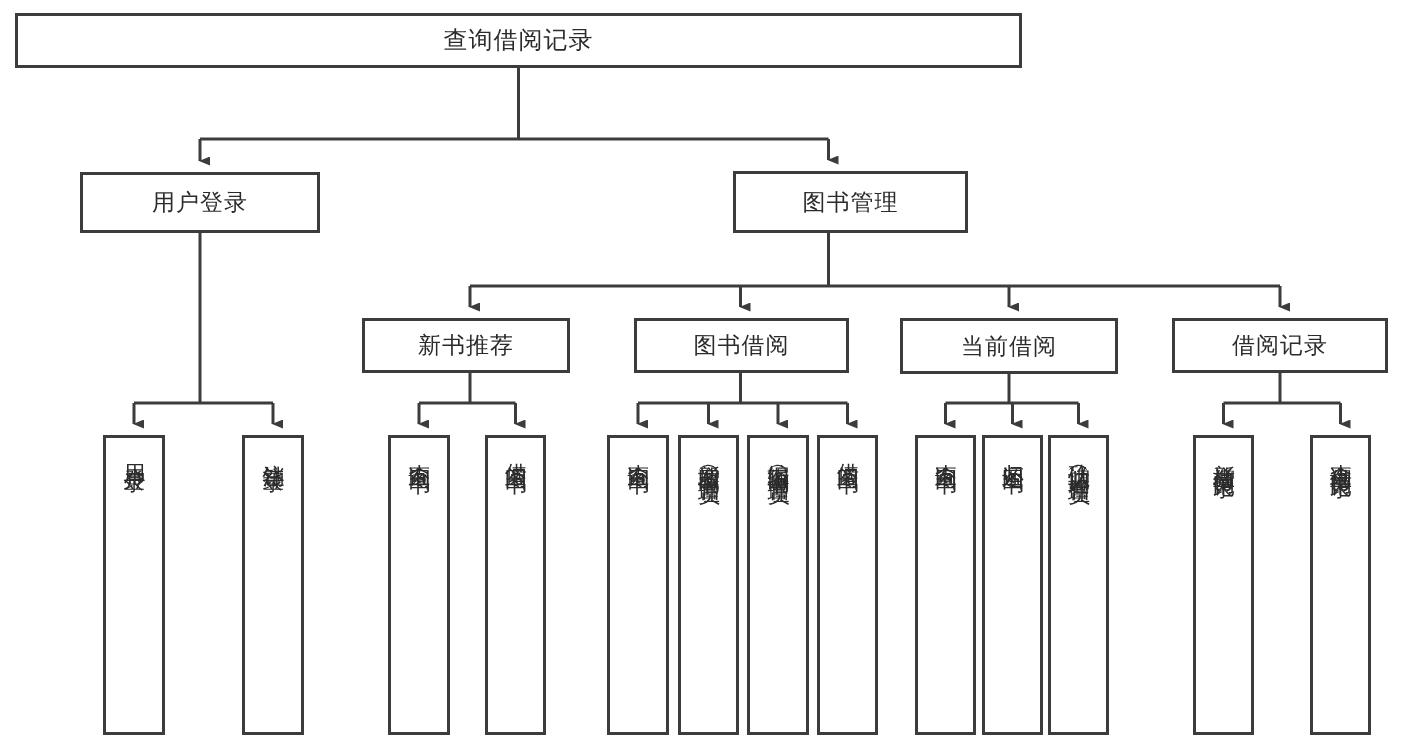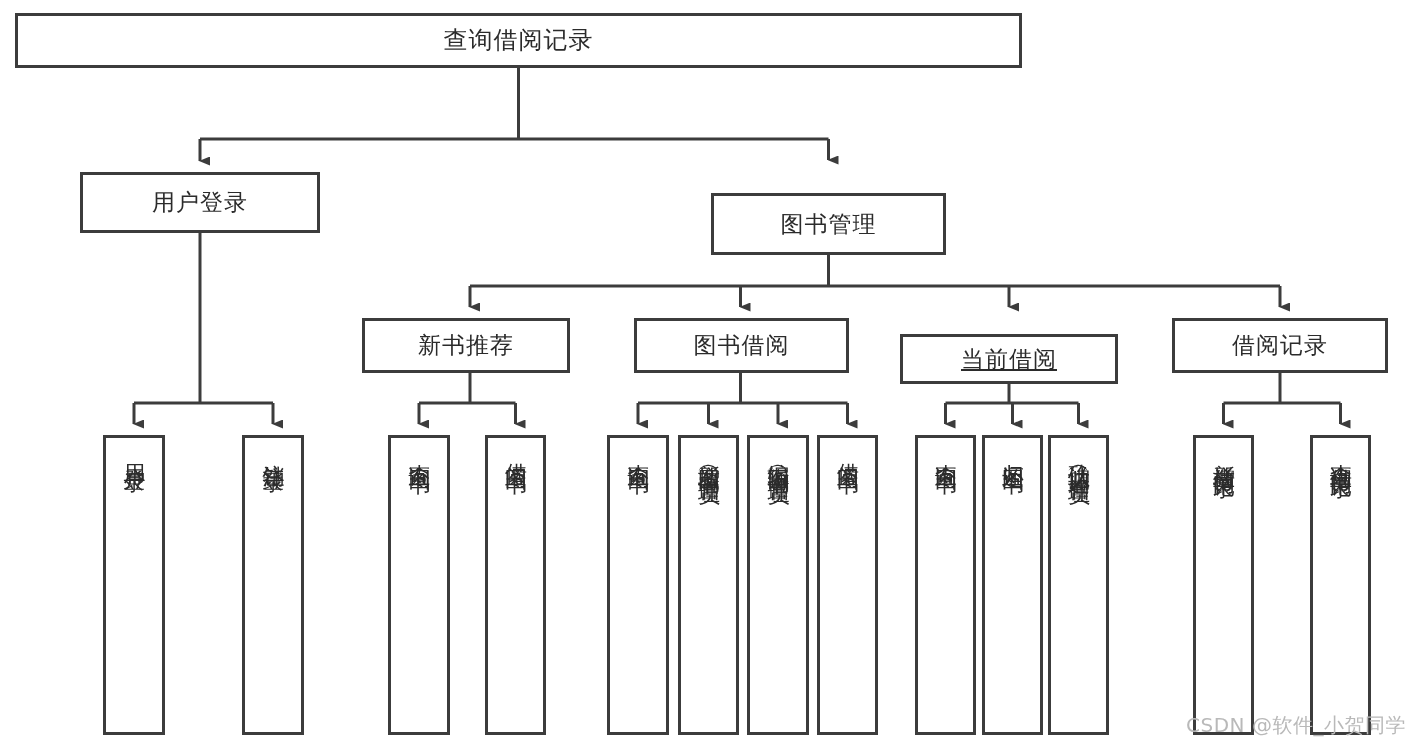--- a/index.html
+++ b/index.html
@@ -121,30 +121,30 @@
       </g>
   </svg>
 
   <div id="node-layer">
       <div class="node h root" style="left: 15px; top: 13px; width: 1007px; height: 55px;">
         <span class="node-label">查询借阅记录</span>
       </div>
       <div class="node h" style="left: 80px; top: 172px; width: 240px; height: 61px;">
         <span class="node-label">用户登录</span>
       </div>
-      <div class="node h" style="left: 711px; top: 171px; width: 235px; height: 62px; margin-top: 22px;">
+      <div class="node h" style="left: 733px; top: 171px; width: 235px; height: 62px;">
         <span class="node-label">图书管理</span>
       </div>
       <div class="node h" style="left: 362px; top: 318px; width: 208px; height: 55px;">
         <span class="node-label">新书推荐</span>
       </div>
       <div class="node h" style="left: 634px; top: 318px; width: 215px; height: 55px;">
         <span class="node-label">图书借阅</span>
       </div>
-      <div class="node h" style="left: 900px; top: 334px; width: 218px; height: 50px; text-decoration: underline;">
+      <div class="node h" style="left: 900px; top: 318px; width: 218px; height: 56px;">
         <span class="node-label">当前借阅</span>
       </div>
       <div class="node h" style="left: 1172px; top: 318px; width: 216px; height: 55px;">
         <span class="node-label">借阅记录</span>
       </div>
       <div class="node v" style="left: 103px; top: 435px; width: 62px; height: 300px;">
         <span class="node-label">用户登录</span>
       </div>
       <div class="node v" style="left: 242px; top: 435px; width: 62px; height: 300px;">
         <span class="node-label">注销登录</span>
@@ -177,15 +177,14 @@
         <span class="node-label">确认归还（管理员）</span>
       </div>
       <div class="node v" style="left: 1193px; top: 435px; width: 61px; height: 300px;">
         <span class="node-label">新增借阅记录</span>
       </div>
       <div class="node v" style="left: 1310px; top: 435px; width: 61px; height: 300px;">
         <span class="node-label">查询借阅记录</span>
       </div>
     </div>
 
-  <div id="watermark">CSDN @软件_小贺同学</div>
 
 </div>
 
 </body></html>

